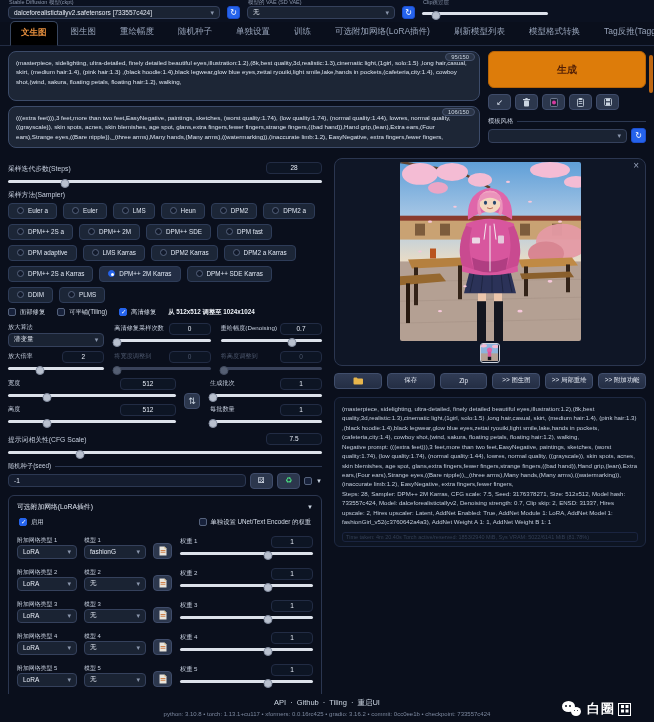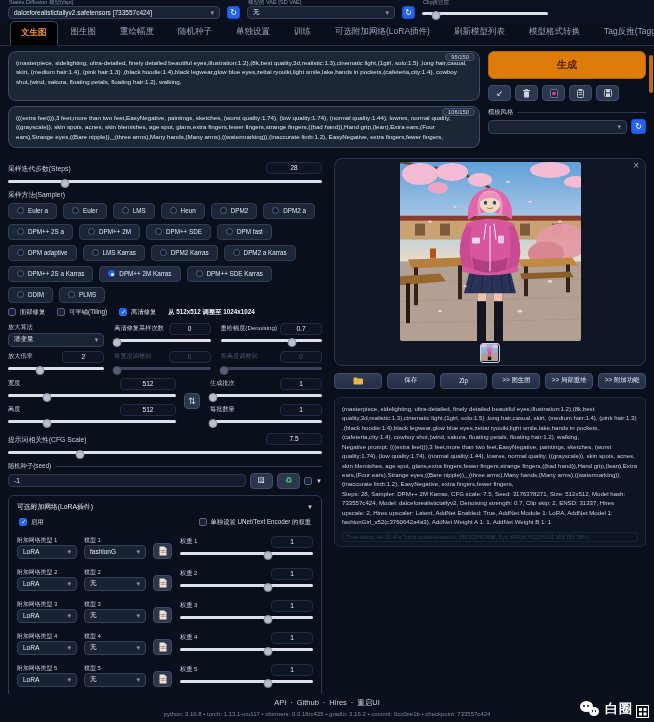--- a/index.html
+++ b/index.html
@@ -34,21 +34,21 @@
   .gen-col { width:158px; flex:none; }
   .body-row { display:flex; gap:12px; padding:3px 8px 0; }
   .col-left { width:314px; flex:none; }
   .col-right { flex:1; min-width:0; }
   
   .prompt-wrap { position:relative; margin-bottom:5px; }
   .textarea { background:#1d2636; border:1px solid #3c4b69; border-radius:8px; padding:6px 7px; font-size:6.2px; line-height:1.5; color:#dce4f0; }
   .ta-pos { min-height:50px; } .ta-neg { min-height:33px; }
   .counter { position:absolute; top:2px; right:5px; background:#2a3446; border:1px solid #45526d; border-radius:6px; padding:0 5px; font-size:5.8px; color:#cbd5e1; }
   
-  .btn-generate { width:100%; height:28px; background:#dd7c0a; border:1px solid #b96507; border-radius:6px; color:#521f06; font-weight:bold; font-size:10px; display:flex; align-items:center; justify-content:center; cursor:pointer; }
+  .btn-generate { width:100%; height:37px; background:#dd7c0a; border:1px solid #b96507; border-radius:6px; color:#521f06; font-weight:bold; font-size:10px; display:flex; align-items:center; justify-content:center; cursor:pointer; }
   .small-btns { display:flex; gap:4px; margin-top:6px; }
   .btn-mini { min-width:23px; height:16px; background:#2c374d; border:1px solid #3f4c6a; border-radius:4px; display:flex; align-items:center; justify-content:center; color:#dfe6f2; font-size:8px; padding:0 3px; cursor:pointer; }
   .btn-mini.green { color:#4ade80; }
   .legend-row { display:flex; align-items:center; gap:4px; font-size:6.3px; color:#c6cfde; }
   .legend-line { flex:1; height:1px; background:#2c3852; }
   .style-row { display:flex; gap:4px; margin-top:2px; align-items:center; }
   .select { display:flex; justify-content:space-between; align-items:center; background:#1a2333; border:1px solid #35415c; border-radius:4px; height:14px; padding:0 5px; font-size:6.5px; gap:3px; color:#e6ebf5; }
   .select .arr { color:#8b97ad; font-size:7px; }
   .btn-blue-lg { width:15px; height:15px; flex:none; }
   
@@ -94,21 +94,21 @@
   .gal-btns { display:grid; grid-template-columns:repeat(6,1fr); gap:5px; margin-top:7px; }
   .btn { height:16px; background:linear-gradient(#303b54,#242e44); border:1px solid #404e6c; border-radius:4px; color:#e6ebf5; font-size:6.4px; display:flex; align-items:center; justify-content:center; cursor:pointer; white-space:nowrap; }
   .info-box { margin-top:8px; background:#0d1422; border:1px solid #1e2942; border-radius:6px; padding:6px 7px 4px; }
   .info-box p { font-size:6.1px; line-height:1.55; color:#c3cddc; }
   .perf { margin-top:5px; font-size:5.5px; color:#333f55; border:1px solid #1a2440; border-radius:3px; padding:1px 3px; white-space:nowrap; overflow:hidden; }
   
   .footer { position:absolute; bottom:0; left:0; right:0; height:28px; text-align:center; padding-top:4px; background:#0a0f1c; }
   .f-links { font-size:7.5px; color:#cbd5e1; }
   .f-links span { margin:0 2px; }
   .f-vers { font-size:6px; color:#7c889f; margin-top:3px; }
-  .watermark { position:absolute; right:5px; bottom:4px; display:flex; align-items:flex-end; gap:3px; }
+  .watermark { position:absolute; right:23px; bottom:4px; display:flex; align-items:center; gap:3px; }
   .wc { position:relative; width:22px; height:17px; flex:none; }
   .wc .b1 { position:absolute; left:0; top:0; width:13px; height:11px; background:#fff; border-radius:50%; }
   .wc .b1::after { content:""; position:absolute; left:3px; top:4px; width:2px; height:2px; border-radius:50%; background:#0a0f1c; box-shadow:4px 0 0 #0a0f1c; }
   .wc .b2 { position:absolute; left:9px; top:6px; width:10px; height:9px; background:#fff; border-radius:50%; }
   .wc .b2::after { content:""; position:absolute; left:2.5px; top:3px; width:1.6px; height:1.6px; border-radius:50%; background:#0a0f1c; box-shadow:3px 0 0 #0a0f1c; }
   .wm-text { font-size:13px; font-weight:bold; color:#fff; letter-spacing:1px; }
   .qr { width:13px; height:13px; border:1.5px solid #fff; position:relative; }
   .qr::after { content:""; position:absolute; left:1.5px; top:1.5px; width:3px; height:3px; background:#fff; box-shadow:4.5px 0 0 #fff, 0 4.5px 0 #fff, 4.5px 4.5px 0 #fff; }
   .scroll-thumb { position:absolute; right:1px; top:55px; width:4px; height:38px; background:#c06812; border-radius:2px; }
 </style>
@@ -799,21 +799,21 @@
       <p>Steps: 28, Sampler: DPM++ 2M Karras, CFG scale: 7.5, Seed: 3176378271, Size: 512x512, Model hash: 733557c424, Model: dalceforealistictallyv2, Denoising strength: 0.7, Clip skip: 2, ENSD: 31337, Hires upscale: 2, Hires upscaler: Latent, AddNet Enabled: True, AddNet Module 1: LoRA, AddNet Model 1: fashionGirl_v52(c3760642a4a3), AddNet Weight A 1: 1, AddNet Weight B 1: 1</p>
       <div class="perf">Time taken: 4m 20.40s   Torch active/reserved: 1853/2940 MiB, Sys VRAM: 5022/6141 MiB (81.78%)</div>
     </div>
   </div>
 </div>
 
 <div class="scroll-thumb"></div>
 
 <div class="footer">
   <div class="f-links">
-    <span>API</span><span>·</span><span>Github</span><span>·</span><span>Hires</span><span>·</span><span>重启UI</span>
+    <span>API</span><span>·</span><span>Github</span><span>·</span><span>Tiling</span><span>·</span><span>重启UI</span>
   </div>
   <div class="f-vers">python: 3.10.8  •  torch: 1.13.1+cu117  •  xformers: 0.0.16rc425  •  gradio: 3.16.2  •  commit: 0cc0ee1b  •  checkpoint: 733557c424</div>
   <div class="watermark">
     <div class="wc">
         <div class="b1"></div>
         <div class="b2"></div>
       </div>
     <span class="wm-text">白圈</span>
     <div class="qr"></div>
   </div>

